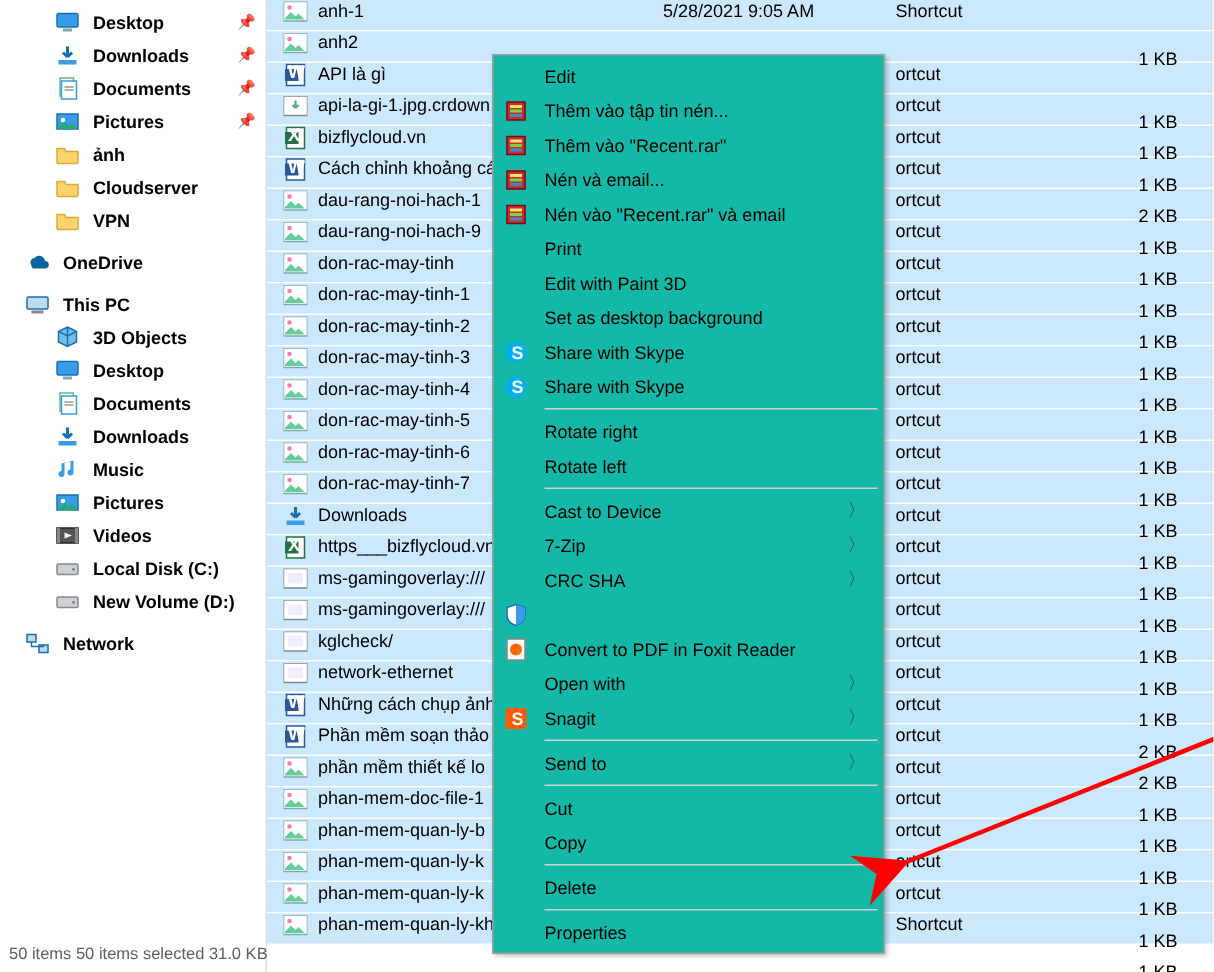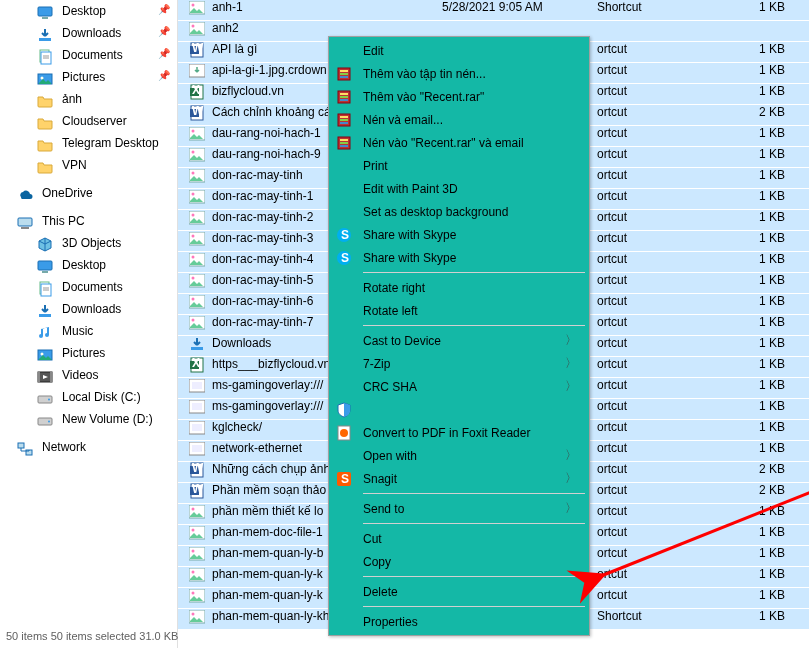--- a/index.html
+++ b/index.html
@@ -1,32 +1,32 @@
 <!DOCTYPE html>
 <html><head>
 <meta charset="utf-8">
 <style>
 * { box-sizing: border-box; margin: 0; padding: 0; font-family: "Segoe UI", Tahoma, sans-serif; font-size: 12px; }
 html, body { width: 809px; height: 648px; overflow: hidden; background: #fff; }
 .root { display: flex; height: 100%; }
 .tree { width: 178px; flex: 0 0 178px; padding: 4px 0 4px 6px; border-right: 1px solid #e0e0e0; overflow: hidden; }
 .tree-group { margin-bottom: 6px; }
-.tree-item { display: flex; align-items: flex-start; height: 22px; padding-left: 10px; gap: 8px; cursor: pointer; white-space: nowrap; }
+.tree-item { display: flex; align-items: center; height: 22px; padding-left: 10px; gap: 8px; cursor: pointer; white-space: nowrap; font-weight: bold; }
 .tree-item.indent { padding-left: 30px; }
 .tree-icon { width: 18px; height: 18px; display: flex; align-items: center; justify-content: center; flex: 0 0 18px; }
 .tree-label { color: #000; }
 .pin { color: #9c9c9c; margin-left: auto; margin-right: 6px; font-size: 10px; }
 .file-pane { flex: 1; position: relative; overflow: hidden; }
 .rows { }
 .row { display: flex; align-items: flex-start; height: 21px; background: #cce8ff; border-bottom: 1px solid #fff; }
 .row .ficon { width: 18px; height: 16px; margin: 0 6px 0 10px; display: flex; align-items: center; justify-content: center; }
 .row .fname { flex: 0 0 230px; white-space: nowrap; overflow: hidden; text-overflow: ellipsis; }
 .row .fdate { flex: 0 0 155px; white-space: nowrap; overflow: hidden; }
 .row .ftype { flex: 0 0 100px; white-space: nowrap; }
-.row .fsize { flex: 1; text-align: right; padding-right: 24px; white-space: nowrap; }
+.row .fsize { flex: 1; text-align: right; padding-right: 24px; white-space: nowrap; margin-top: 32px; }
 .row span { color: #000; }
 
 
 .ctx { position: absolute; left: 150px; top: 36px; width: 262px; background: #14b8a6; border: 1px solid #a0a0a0; box-shadow: 1px 1px 3px rgba(0,0,0,0.25); padding: 2px; }
 .ctx-item { display: flex; align-items: center; height: 23px; padding: 0 10px 0 2px; cursor: pointer; position: relative; }
 .ctx-icon { width: 22px; height: 22px; display: flex; align-items: center; justify-content: center; flex: 0 0 22px; margin-right: 8px; }
 .ctx-label { flex: 1; color: #000; }
 .ctx-arrow { color: #404040; font-size: 12px; }
 .ctx-sep { height: 1px; background: #d0d0d0; margin: 3px 2px 3px 32px; }
 
@@ -97,28 +97,20 @@
           </span>
           <span class="tree-label">ảnh</span>
         </div>
         <div class="tree-item indent">
           <span class="tree-icon">
             <svg width="16" height="16">
               <path d="M1 4h5l1 2h8v7a1 1 0 0 1-1 1H2a1 1 0 0 1-1-1z" fill="#ffd36b" stroke="#d9a93a"></path>
             </svg>
           </span>
           <span class="tree-label">Cloudserver</span>
-        </div>
-        <div class="tree-item indent">
-          <span class="tree-icon">
-            <svg width="16" height="16">
-              <path d="M1 4h5l1 2h8v7a1 1 0 0 1-1 1H2a1 1 0 0 1-1-1z" fill="#ffd36b" stroke="#d9a93a"></path>
-            </svg>
-          </span>
-          <span class="tree-label">Telegram Desktop</span>
         </div>
         <div class="tree-item indent">
           <span class="tree-icon">
             <svg width="16" height="16">
               <path d="M1 4h5l1 2h8v7a1 1 0 0 1-1 1H2a1 1 0 0 1-1-1z" fill="#ffd36b" stroke="#d9a93a"></path>
             </svg>
           </span>
           <span class="tree-label">VPN</span>
         </div>
       </div>

